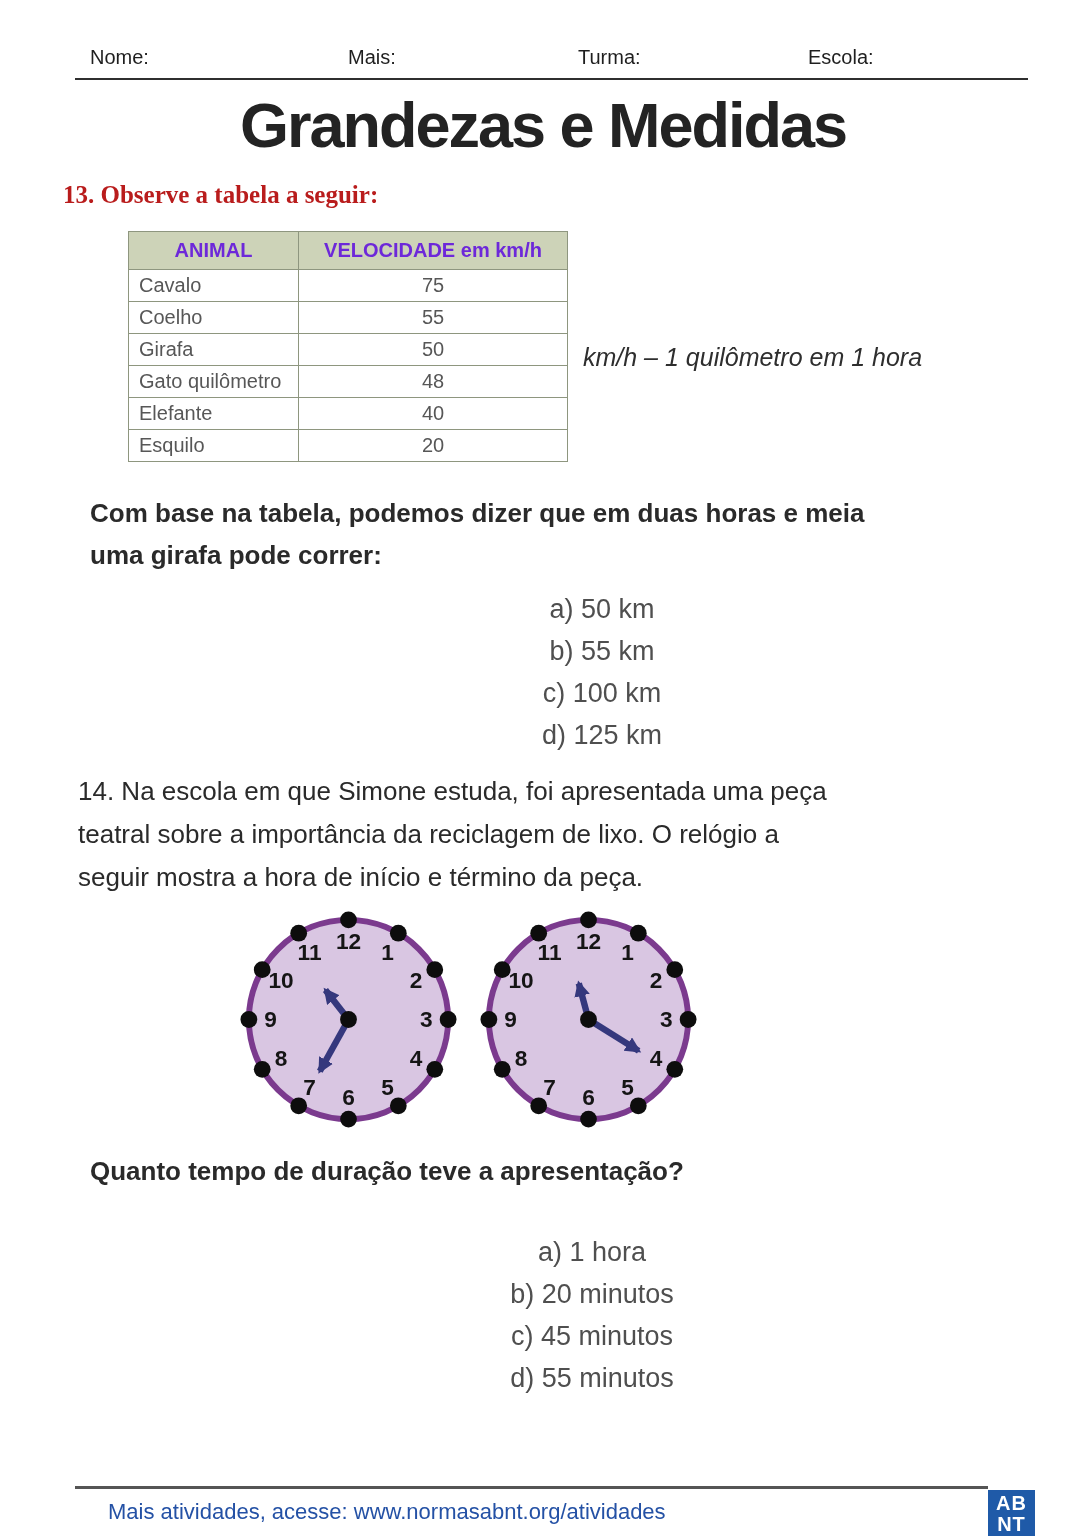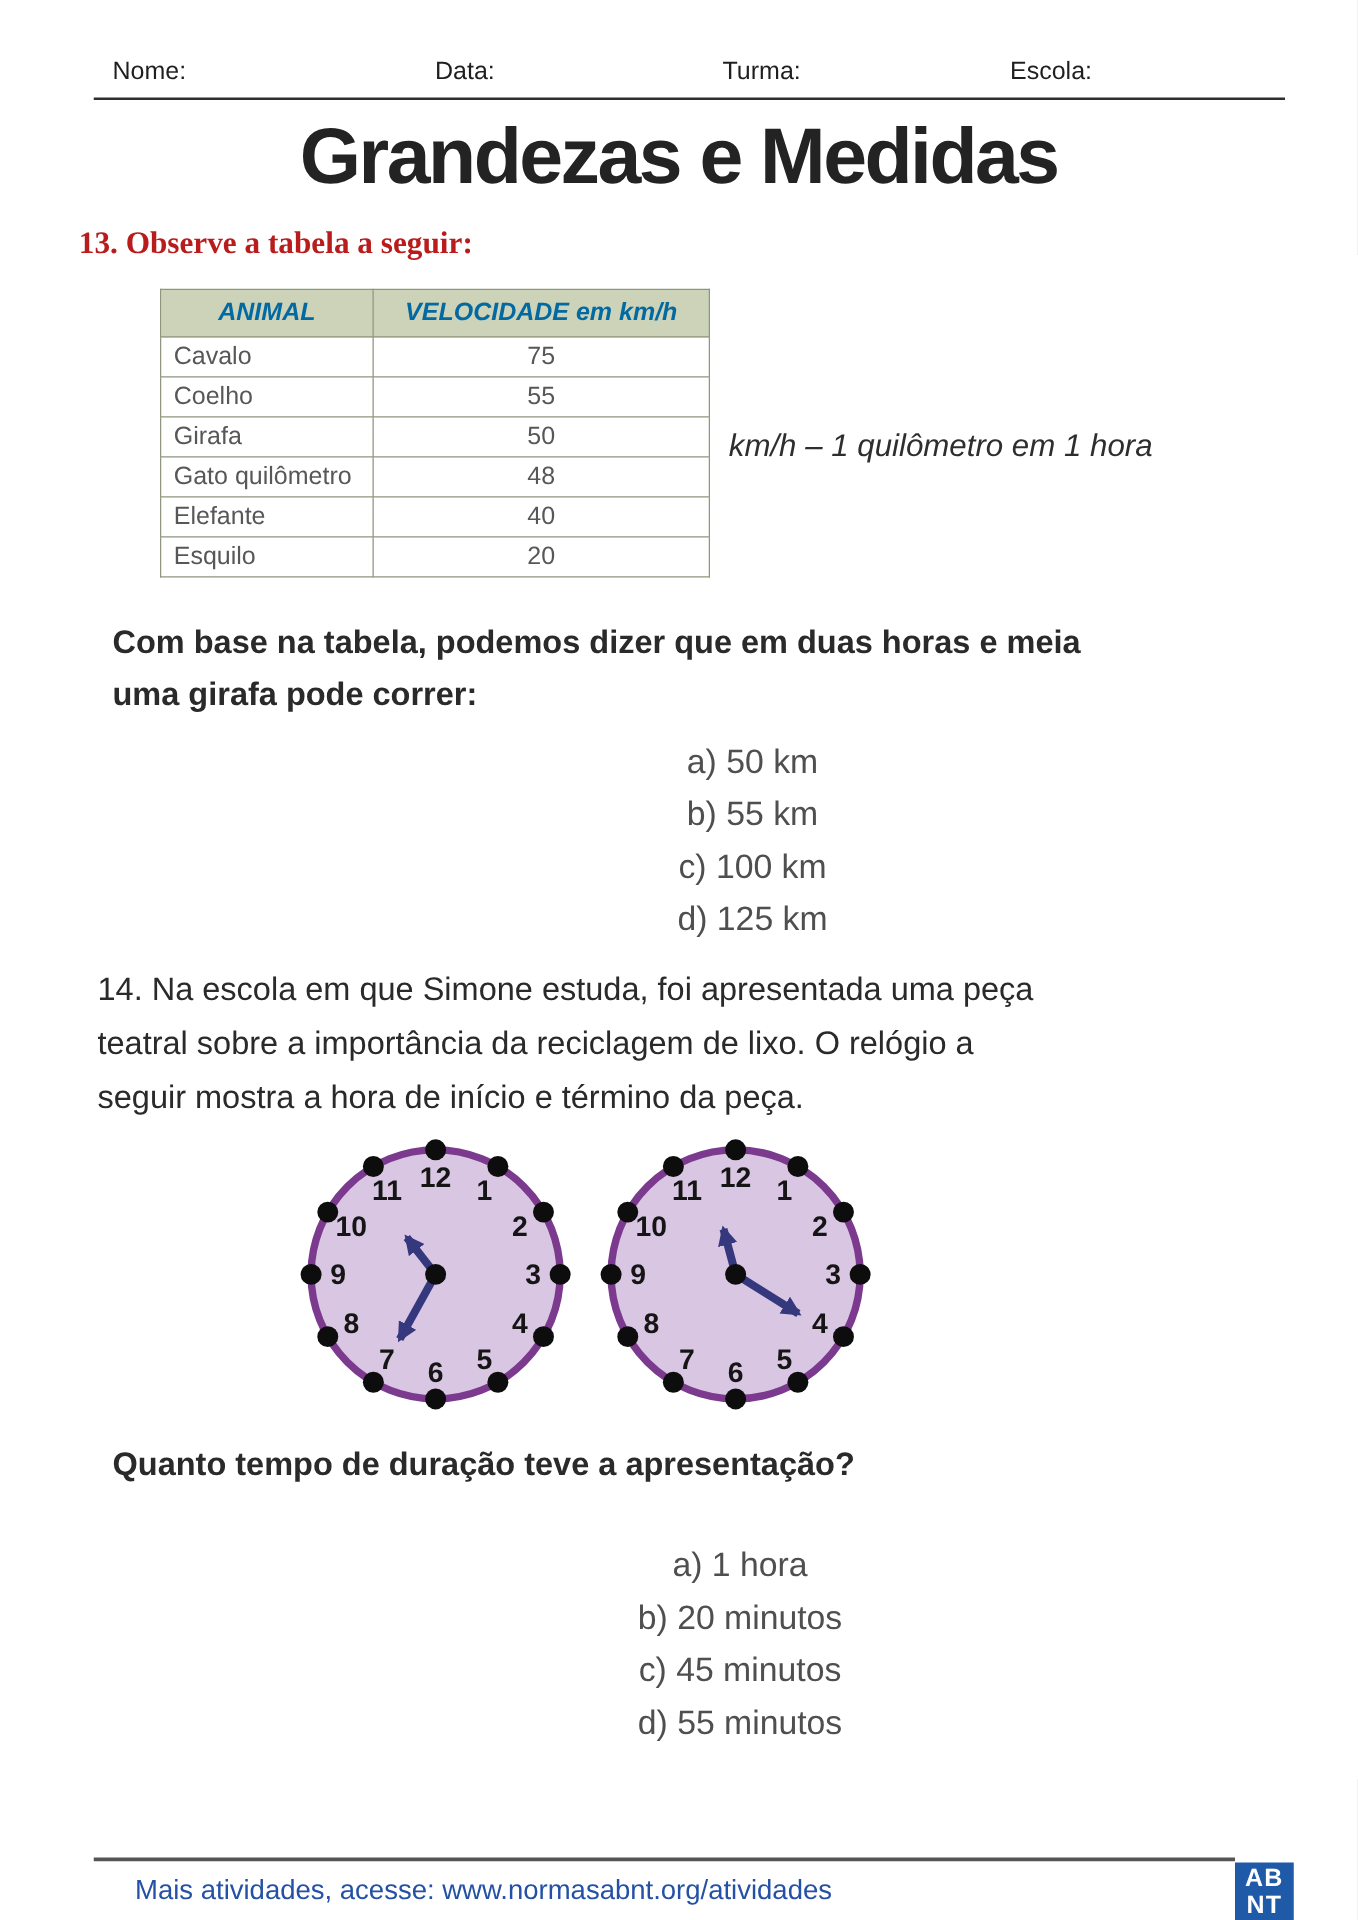--- a/index.html
+++ b/index.html
@@ -44,22 +44,21 @@
   table.animal-table{border-collapse:collapse;}
   .animal-table th,.animal-table td{
     border:1.5px solid var(--table-border,#8e967f);
     font-size:20px;
     padding:0;
   }
   .animal-table th{
     background:var(--table-header-bg,#cdd3b8);
     height:37px;
     font-weight:bold;
-    color:#0369a1;
-    font-style:italic;
+    color:#6d28d9;
   }
   .animal-table th:first-child{width:169px;}
   .animal-table th:last-child{width:268px;}
   .animal-table td{height:31px;color:#575757;}
   .animal-table td:first-child{padding-left:10px;}
   .animal-table td:last-child{text-align:center;}
   .side-note{
     margin:112px 0 0 15px;
     font-style:italic;
     font-size:25px;
@@ -117,21 +116,21 @@
     padding-top:3px;
   }
 </style>
 </head>
 <body>
 
 <div class="page">
 
   <div class="header-fields">
       <span>Nome:</span>
-      <span>Data:</span>
+      <span>Mais:</span>
       <span>Turma:</span>
       <span>Escola:</span>
     </div>
 
   <div class="header-line"></div>
 
   <h1 class="title">Grandezas e Medidas</h1>
 
   <div class="q13-prompt">13. Observe a tabela a seguir:</div>
 

